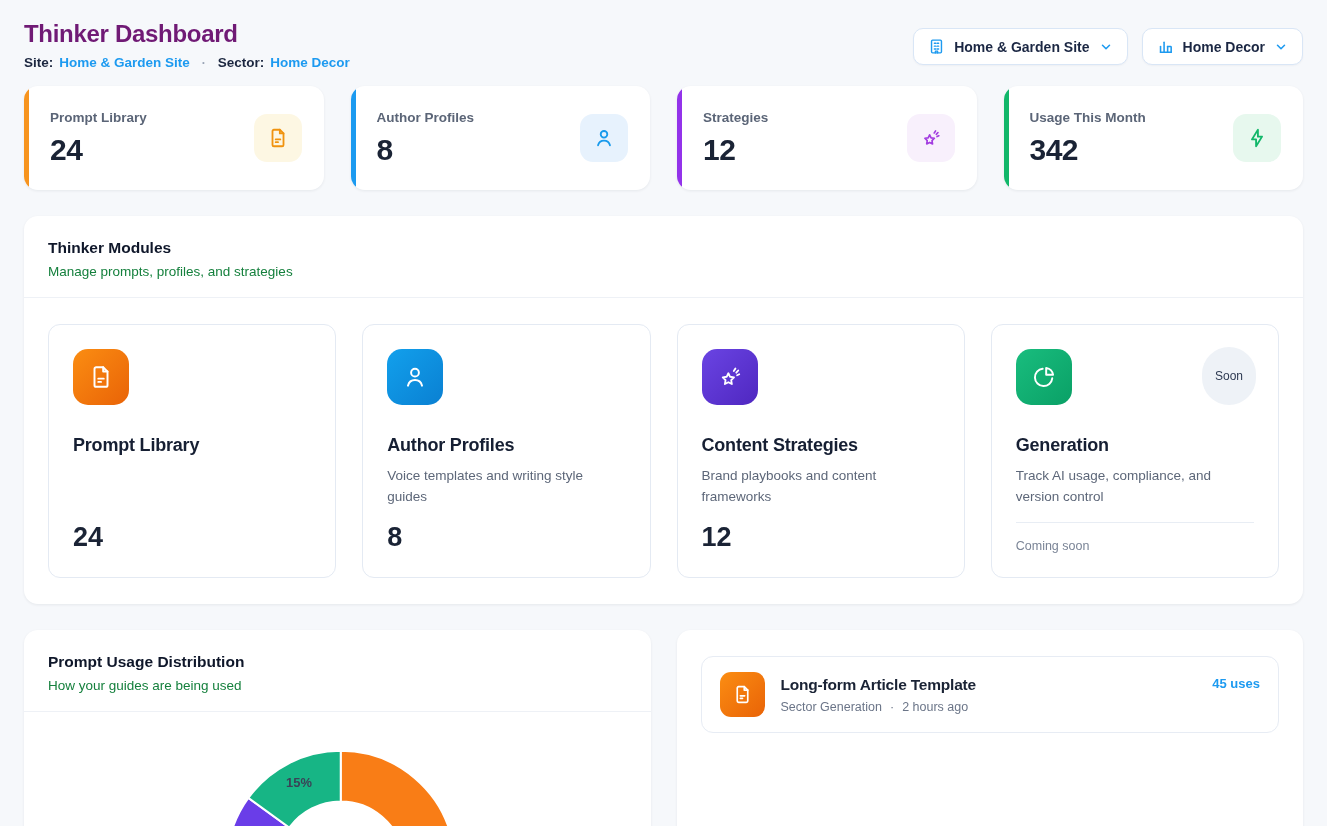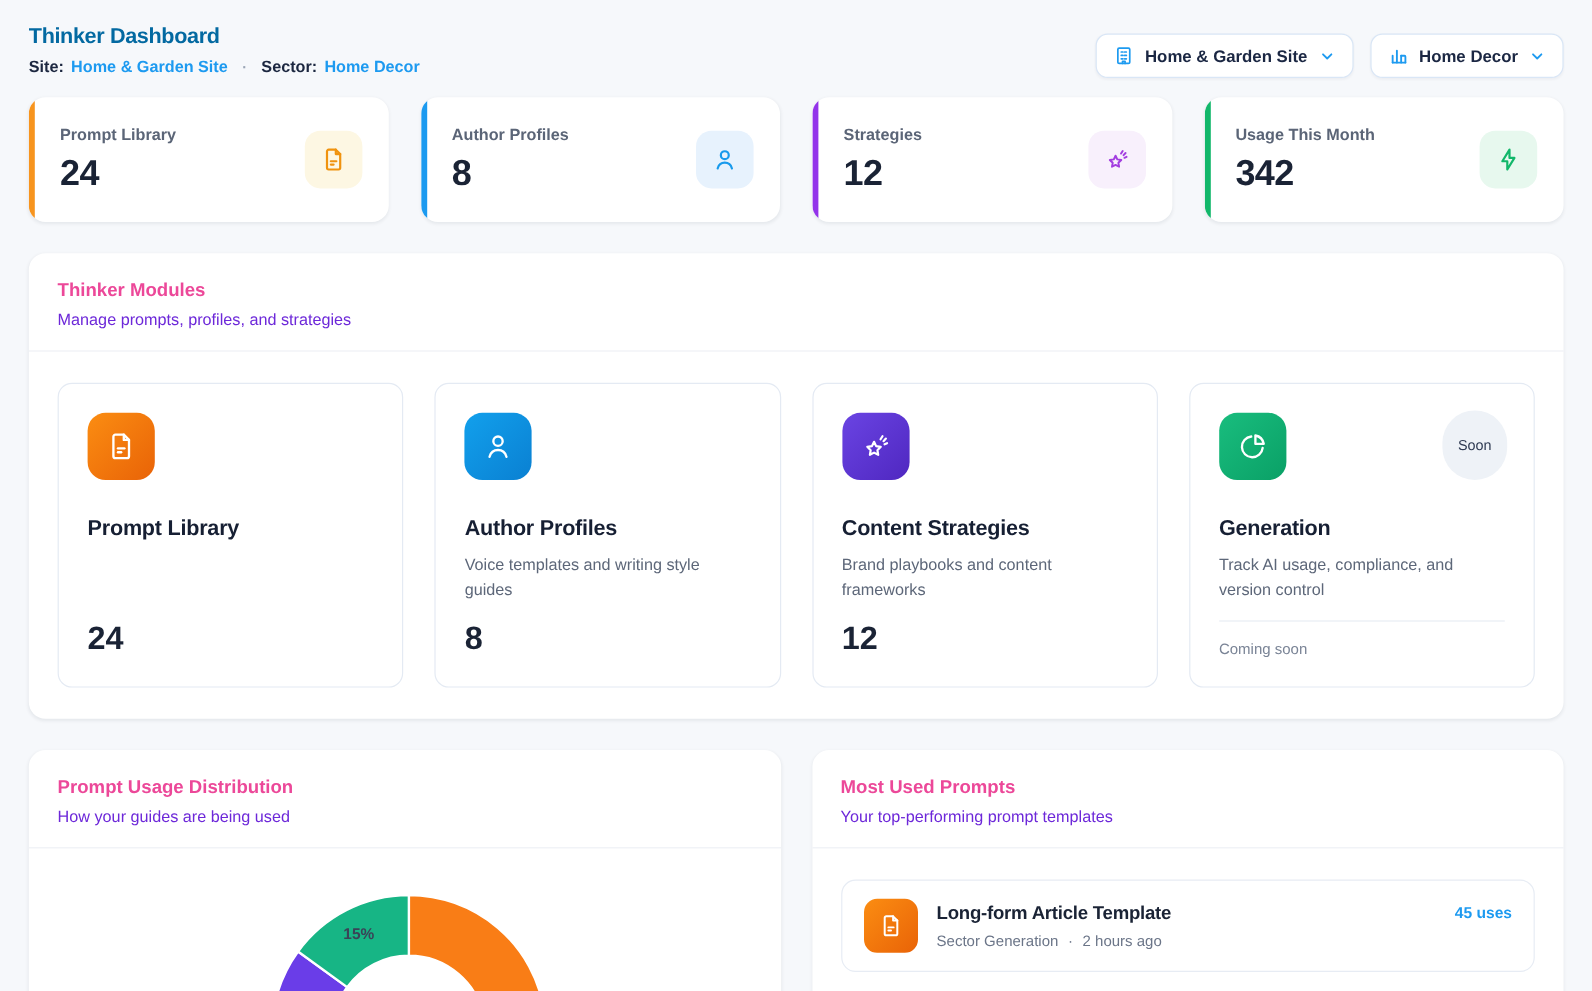--- a/index.html
+++ b/index.html
@@ -6,21 +6,21 @@
   html,body { width:1327px; height:826px; overflow:hidden; }
   body {
     background:#f6f8fb;
     font-family:"Liberation Sans", sans-serif;
     color:#161f33;
   }
   .page { padding:20px 24px 0 24px; }
 
   
   .header-row { display:flex; justify-content:space-between; align-items:flex-start; margin-bottom:16px; }
-  .page-title { font-size:18px; font-weight:800; color:#0369a1; letter-spacing:-0.3px; }
+  .page-title { font-size:24px; font-weight:800; color:#701a75; letter-spacing:-0.3px; }
   .subtitle-row { margin-top:7px; font-size:13.5px; font-weight:700; color:#1c2740; display:flex; align-items:center; gap:6px; }
   .subtitle-row a { color:#1d9af0; text-decoration:none; font-weight:700; }
   .subtitle-dot { color:#9aa4b5; font-weight:700; margin:0 6px; font-size:12px; }
   .selectors { display:flex; gap:14px; margin-top:8px; }
   .selector-btn {
     display:flex; align-items:center; gap:9px; background:#ffffff;
     border:1px solid #d9e6f6; border-radius:10px; padding:9px 14px;
     font-size:14px; font-weight:700; color:#1b2743; cursor:pointer;
     box-shadow:0 1px 2px rgba(20,30,60,.04);
     font-family:"Liberation Sans", sans-serif;
@@ -40,22 +40,22 @@
   .stat-value { font-size:30px; font-weight:800; color:#1a2335; margin-top:8px; letter-spacing:-0.5px; }
   .stat-icon-tile { width:48px; height:48px; border-radius:13px; display:flex; align-items:center; justify-content:center; flex:none; }
   .stripe-orange { background:#f7941e; } .tint-orange { background:#fdf7e3; color:#f0930f; }
   .stripe-blue { background:#1b9af0; }  .tint-blue { background:#e7f2fd; color:#189aec; }
   .stripe-purple { background:#9333ea; } .tint-purple { background:#f8f0fc; color:#a33de0; }
   .stripe-green { background:#12b76a; }  .tint-green { background:#e7f8ee; color:#12b76a; }
 
   
   .panel { background:#fff; border-radius:14px; box-shadow:0 1px 3px rgba(16,24,40,.07); }
   .panel-header { padding:23px 24px 18px 24px; border-bottom:1px solid #eef1f6; }
-  .panel-title { font-size:15.5px; font-weight:700; color:#ec4899; }
-  .panel-subtitle { font-size:13.5px; color:#6d28d9; margin-top:7px; }
+  .panel-title { font-size:15.5px; font-weight:700; color:#0f172a; }
+  .panel-subtitle { font-size:13.5px; color:#15803d; margin-top:7px; }
 
   
   .modules-panel { margin-bottom:26px; }
   .modules-grid { display:grid; grid-template-columns:repeat(4,1fr); gap:26px; padding:26px 24px; }
   .module-card {
     position:relative; background:#fff; border:1px solid #e4eaf3; border-radius:12px;
     padding:24px; min-height:254px; display:flex; flex-direction:column; cursor:pointer;
   }
   .module-icon-tile {
     width:56px; height:56px; border-radius:15px; display:flex; align-items:center;
@@ -284,24 +284,20 @@
             <path d="M319 38 A115 115 0 0 1 354.536954353119 262.37149937394264 L338.77708763999664 213.86761704288983 A64 64 0 0 0 319 89 Z" fill="#f97d16" stroke="#ffffff" stroke-width="2"></path>
             <path d="M354.536954353119 262.37149937394264 A115 115 0 0 1 209.62850062605736 188.53695435311897 L258.13238295711017 172.77708763999664 A64 64 0 0 0 338.77708763999664 213.86761704288983 Z" fill="#1d9af0" stroke="#ffffff" stroke-width="2"></path>
             <path d="M209.62850062605736 188.53695435311897 A115 115 0 0 1 225.96304564688103 85.4046959863656 L267.22291236000336 115.38174385328173 A64 64 0 0 0 258.13238295711017 172.77708763999664 Z" fill="#6a3de8" stroke="#ffffff" stroke-width="2"></path>
             <path d="M225.96304564688103 85.4046959863656 A115 115 0 0 1 319 38 L319 89 A64 64 0 0 0 267.22291236000336 115.38174385328173 Z" fill="#17b585" stroke="#ffffff" stroke-width="2"></path>
             <text x="277.0058787740919" y="74.58189651257598" text-anchor="middle" class="donut-label">15%</text>
           </svg>
       </div>
     </div>
 
     <div class="panel">
-      <div class="panel-header">
-        <div class="panel-title">Most Used Prompts</div>
-        <div class="panel-subtitle">Your top-performing prompt templates</div>
-      </div>
       <div class="prompt-list">
         <div class="prompt-item">
           <div class="prompt-icon-tile grad-orange">
             <svg class="icon" width="21" height="21" viewBox="0 0 24 24" fill="none" stroke="currentColor" stroke-width="1.9" stroke-linecap="round" stroke-linejoin="round">
                 <path d="M14 3H7.5A1.5 1.5 0 0 0 6 4.5v15A1.5 1.5 0 0 0 7.5 21h9a1.5 1.5 0 0 0 1.5-1.5V7z"></path>
                 <path d="M14 3v4h4"></path>
                 <path d="M9.5 13.5h5"></path>
                 <path d="M9.5 16.5h2.5"></path>
               </svg>
           </div>

